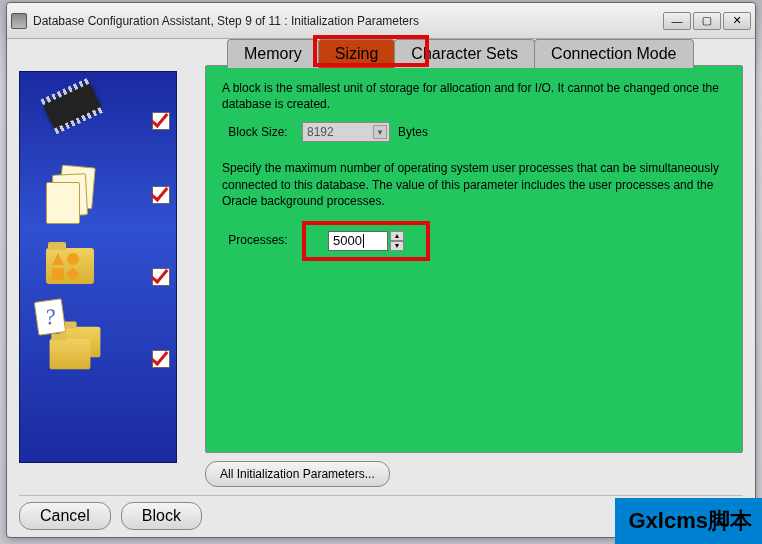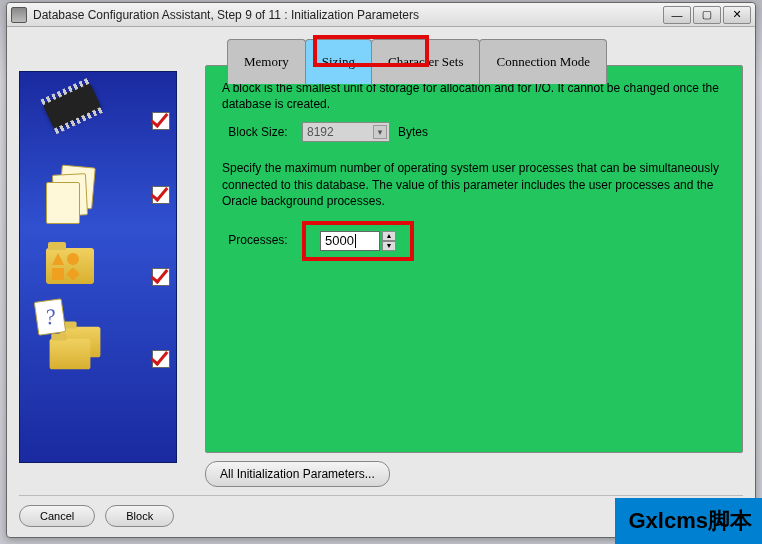--- a/index.html
+++ b/index.html
@@ -16,21 +16,21 @@
   }
   .window {
     position: absolute;
     left: 6px; top: 2px; right: 6px; bottom: 6px;
     background: #e8e8e8;
     border: 1px solid #666;
     border-radius: 4px;
     box-shadow: 0 2px 8px rgba(0,0,0,0.3);
   }
   .titlebar {
-    height: 24px;
+    height: 36px;
     background: linear-gradient(to bottom, #f4f4f4, #dcdcdc);
     border-bottom: 1px solid #aaa;
     display: flex;
     align-items: center;
     padding: 0 4px;
     border-radius: 4px 4px 0 0;
   }
   .title-icon {
     width: 16px; height: 16px;
     margin-right: 6px;
@@ -172,32 +172,31 @@
     position: relative;
   }
   .tabs {
     display: flex;
     gap: 0;
     position: relative;
     z-index: 2;
     margin-left: 22px;
   }
   .tab {
-    padding: 14px 16px;
+    padding: 5px 16px;
     background: #c4c4c4;
     border: 1px solid #888;
     border-bottom: none;
     border-radius: 4px 4px 0 0;
     margin-right: -1px;
     cursor: pointer;
-    font-size: 13px;
-    font-family: Liberation Serif, serif;
+    font-size: 16px;
   }
   .tab.active {
-    background: #7dd3fc;
+    background: #c2410c;
     position: relative;
     z-index: 3;
   }
   .tab-highlight {
     position: absolute;
     border: 4px solid #e00808;
     pointer-events: none;
     z-index: 5;
   }
   .panel {
@@ -232,21 +231,21 @@
     width: 14px; height: 14px;
     border: 1px solid #999;
     background: #ccc;
     display:flex; align-items:center; justify-content:center;
     font-size: 9px;
   }
   .spinner-wrap {
     display: inline-flex;
     align-items: flex-start;
     border: 4px solid #e00808;
-    padding: 6px 14px;
+    padding: 6px 22px;
     margin-top: 2px;
   }
   .spinner {
     width: 60px; height: 20px;
     border: 1px solid #666;
     background: #fff;
     padding: 1px 4px;
     font-size: 13px;
     display: flex;
     align-items: center;
@@ -289,21 +288,21 @@
     padding-top: 8px;
     display: flex;
     align-items: center;
   }
   .btn {
     padding: 4px 20px;
     border: 1px solid #888;
     border-radius: 12px;
     background: linear-gradient(#f4f4f4,#d8d8d8);
     cursor: pointer;
-    font-size: 11px;
+    font-size: 16px;
     margin-right: 10px;
   }
   .footer .spacer { flex: 1; }
   .nav-btn {
     padding: 4px 14px;
     border: 1px solid #888;
     border-radius: 10px;
     background: linear-gradient(#f4f4f4,#d8d8d8);
     cursor: pointer;
     font-size: 12px;

